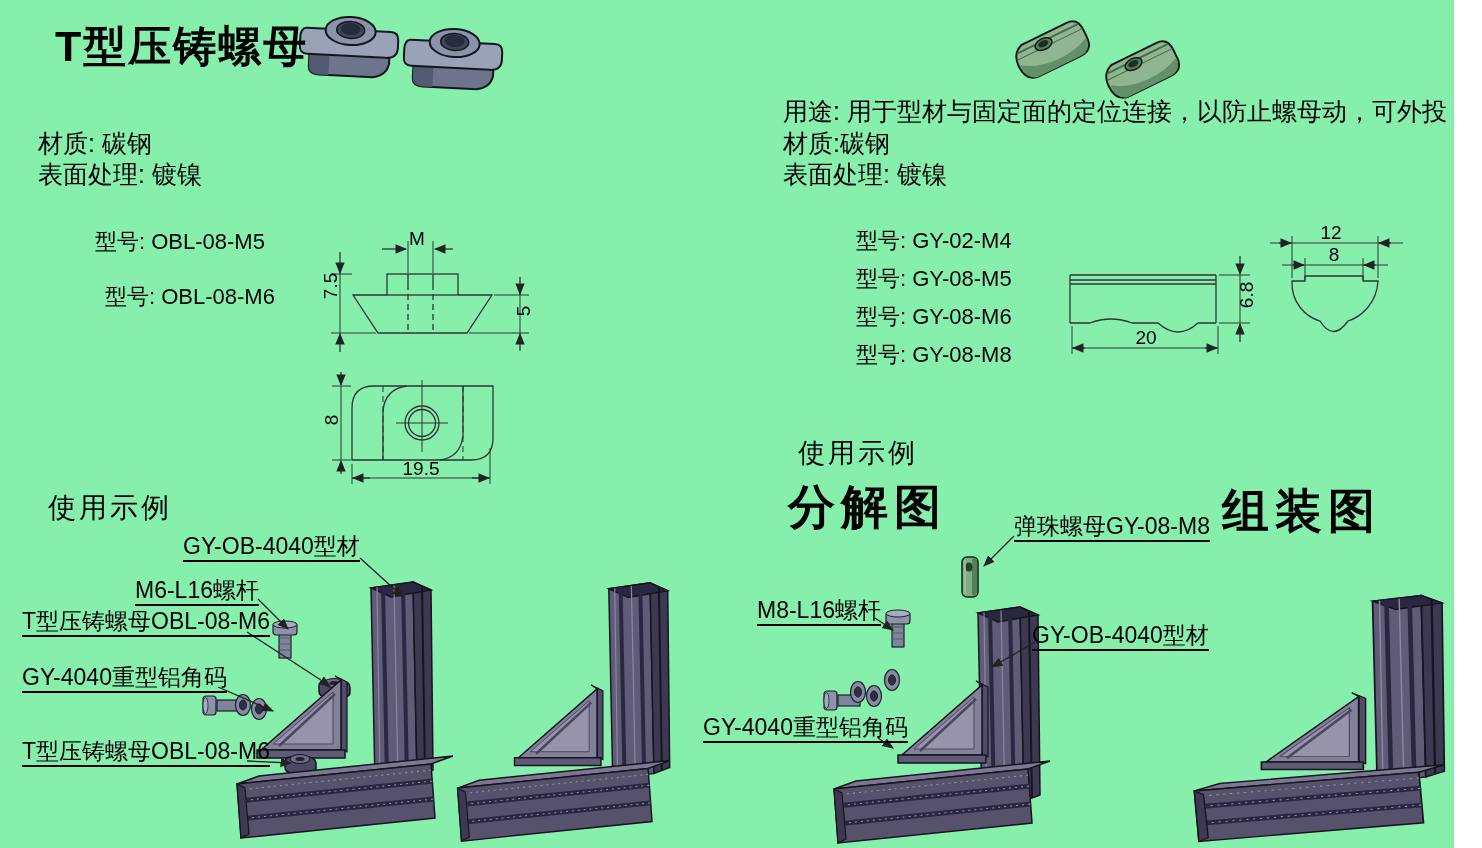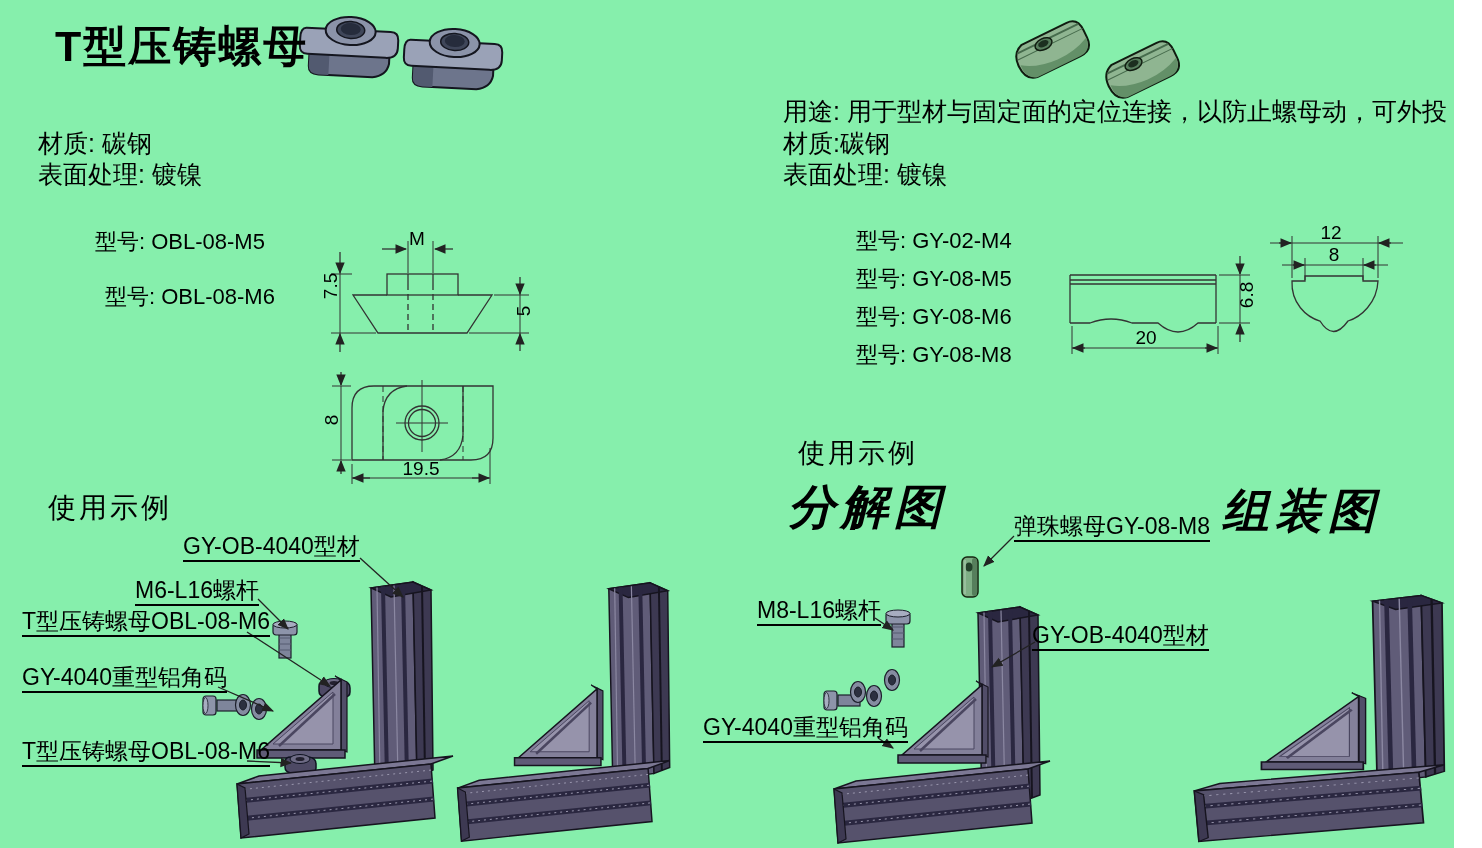--- a/index.html
+++ b/index.html
@@ -3,21 +3,21 @@
 <meta charset="utf-8">
 <style>
   html,body{margin:0;padding:0;background:#fff;}
   #page{position:relative;width:1454px;height:848px;background:#86efac;overflow:hidden;
         font-family:"Liberation Sans","DejaVu Sans",sans-serif;color:#000;}
   .t{position:absolute;white-space:nowrap;line-height:1.15;z-index:3;}
   .title{font-size:43px;font-weight:600;letter-spacing:2px;}
   .body{font-size:25px;}
   .model{font-size:22px;}
   .section{font-size:28px;letter-spacing:3px;}
-  .big{font-size:47px;font-weight:700;letter-spacing:6px;font-style:italic;}
+  .big{font-size:47px;font-weight:700;letter-spacing:6px;}
   .callout{font-size:23px;border-bottom:2px solid #000;padding-bottom:1px;}
   .dim{font-size:19px;width:60px;text-align:center;}
   .dimv{font-size:19px;width:50px;text-align:center;transform:rotate(-90deg);}
   svg.scene{position:absolute;z-index:1;}
   svg#overlay{position:absolute;left:0;top:0;z-index:2;pointer-events:none;}
   .td{stroke:#333;fill:none;stroke-width:1.3px;}
   .dash{stroke-dasharray:6,4;}
   .thin{stroke-width:1px;}
   .leader{stroke:#222;fill:none;stroke-width:1.3px;}
 </style>

